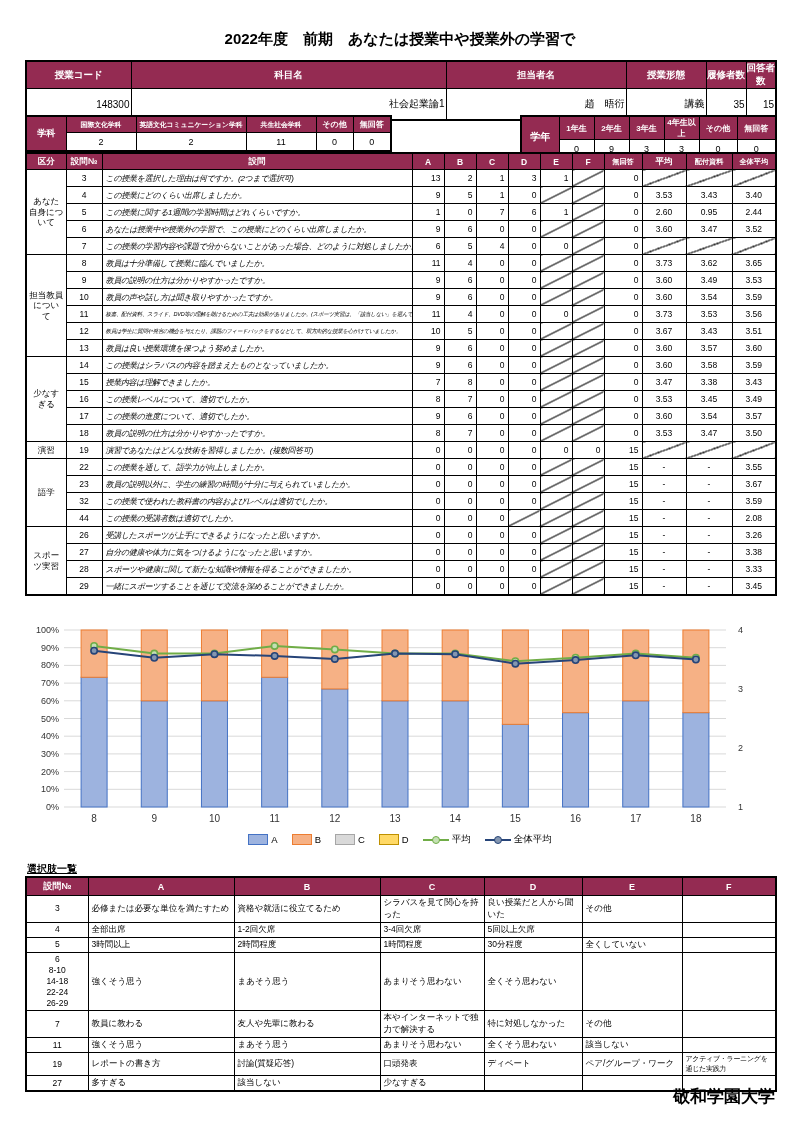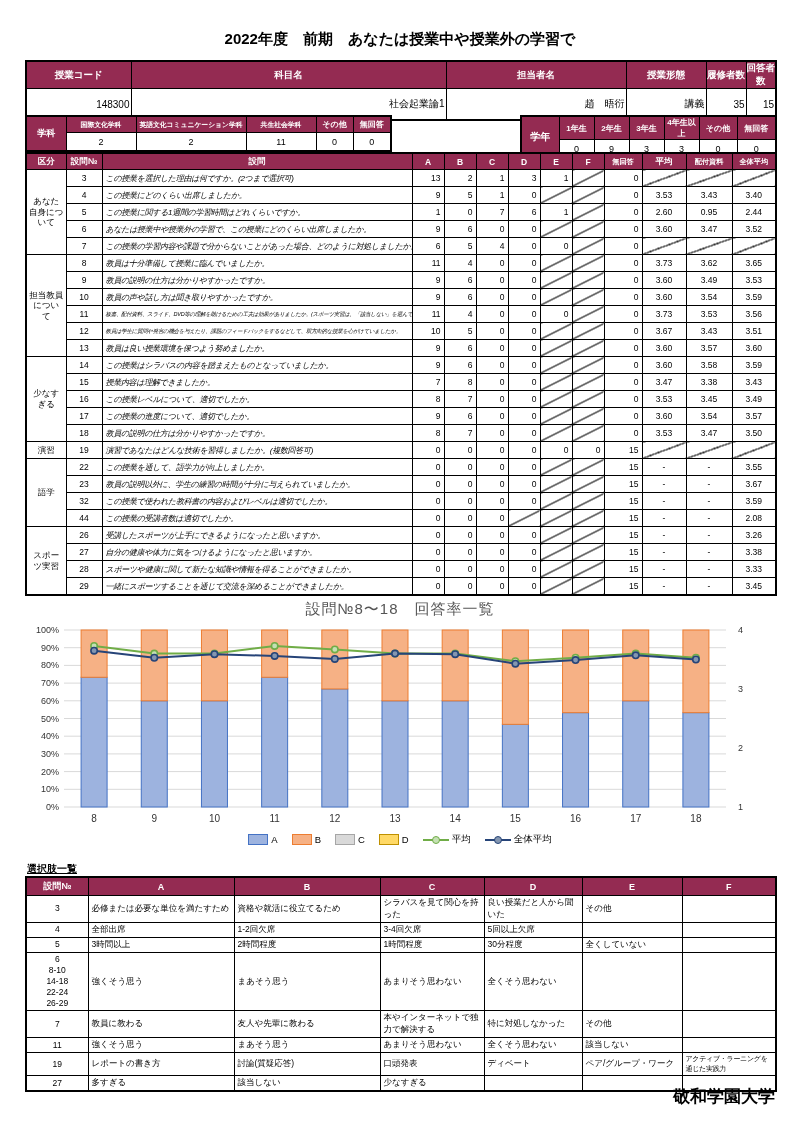--- a/index.html
+++ b/index.html
@@ -539,21 +539,20 @@
           <td class="num slash"></td>
           <td class="num slash"></td>
           <td class="num">15</td>
           <td class="avg">-</td>
           <td class="avg">-</td>
           <td class="avg">3.45</td>
         </tr>
       </tbody>
   </table>
 
-  <div class="chart-title">設問№8〜18　回答率一覧</div>
   <div class="chart-box">
     <svg id="chart-svg" width="760" height="210">
         <line x1="44" y1="185" x2="706" y2="185" stroke="#D9D9D9" stroke-width="1"></line>
         <text x="39" y="188" font-size="9" text-anchor="end" fill="#333">0%</text>
         <line x1="44" y1="167.3" x2="706" y2="167.3" stroke="#D9D9D9" stroke-width="1"></line>
         <text x="39" y="170.3" font-size="9" text-anchor="end" fill="#333">10%</text>
         <line x1="44" y1="149.6" x2="706" y2="149.6" stroke="#D9D9D9" stroke-width="1"></line>
         <text x="39" y="152.6" font-size="9" text-anchor="end" fill="#333">20%</text>
         <line x1="44" y1="131.9" x2="706" y2="131.9" stroke="#D9D9D9" stroke-width="1"></line>
         <text x="39" y="134.9" font-size="9" text-anchor="end" fill="#333">30%</text>

